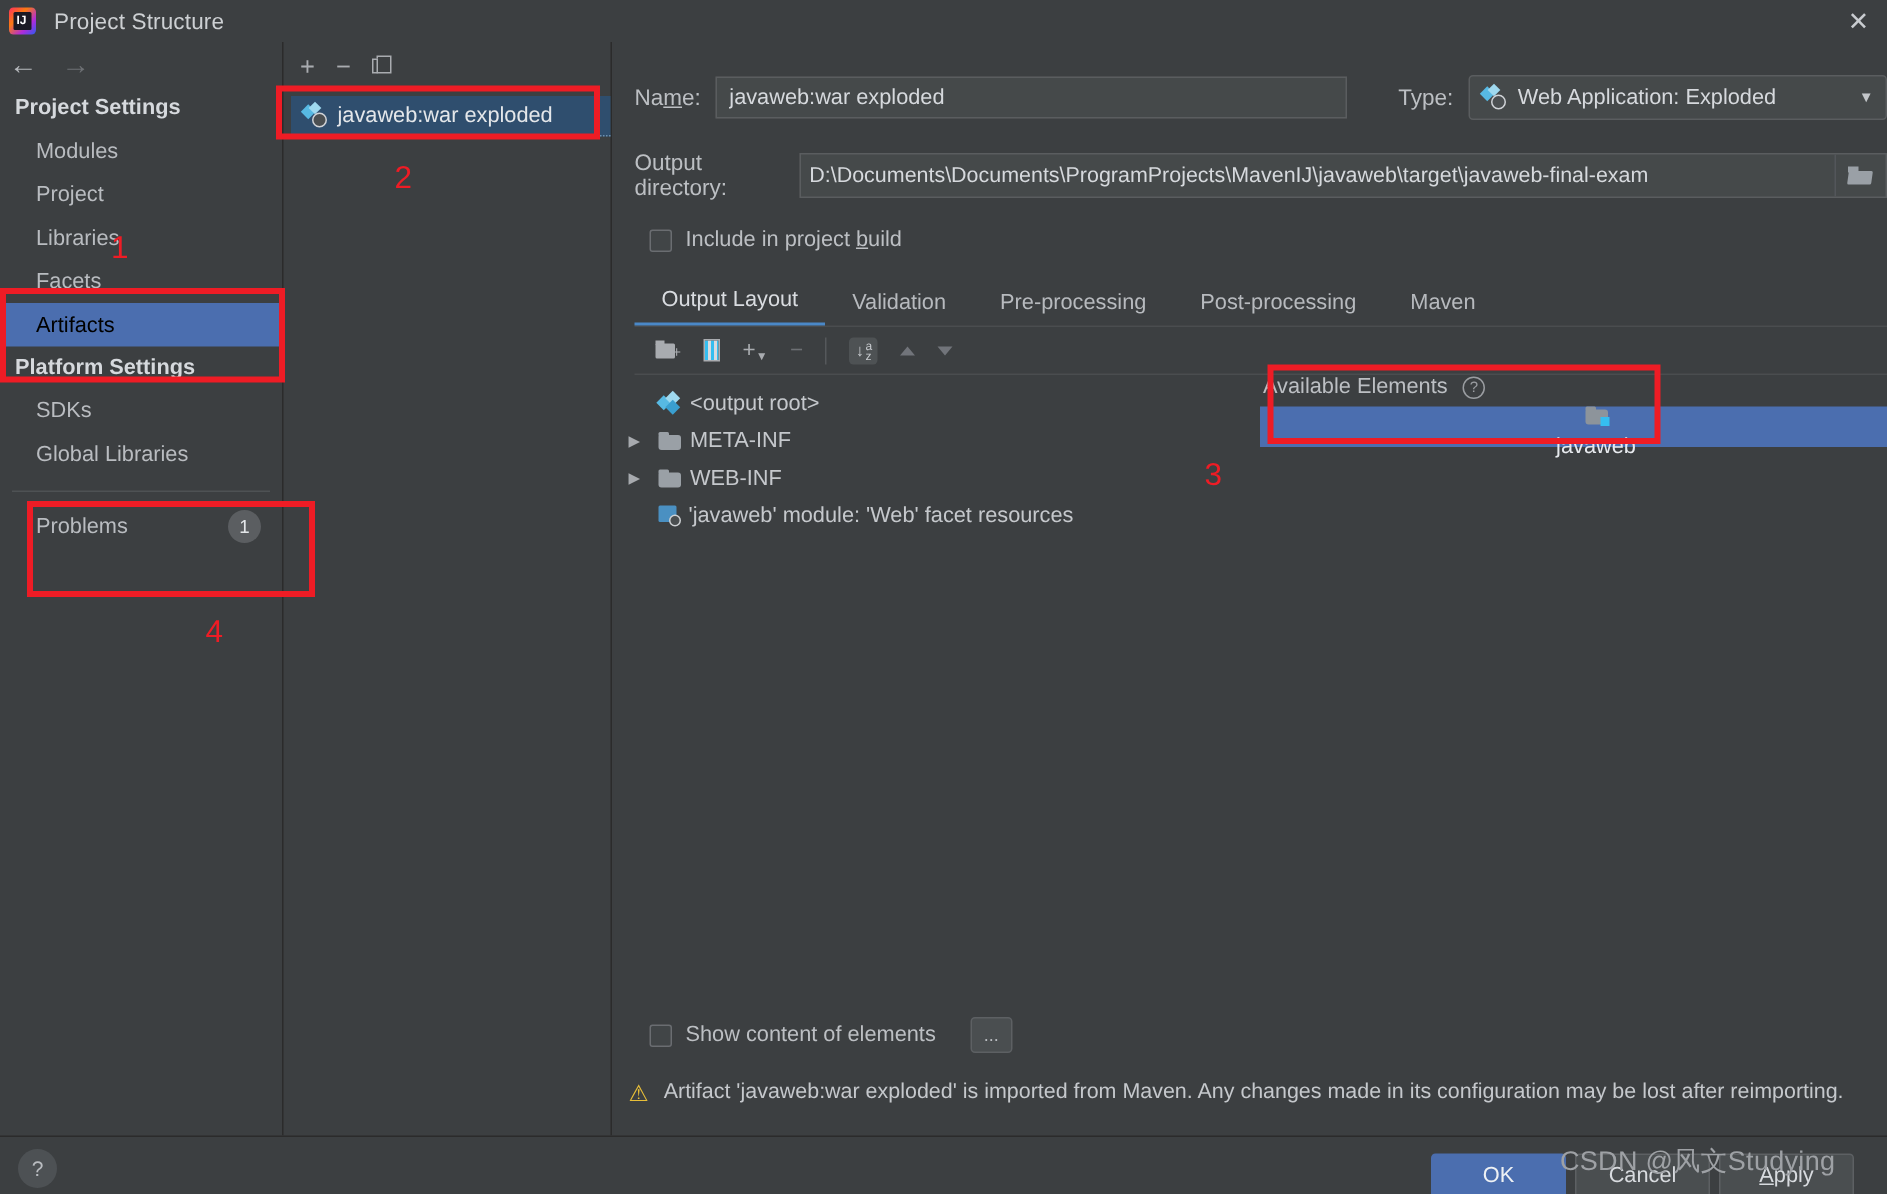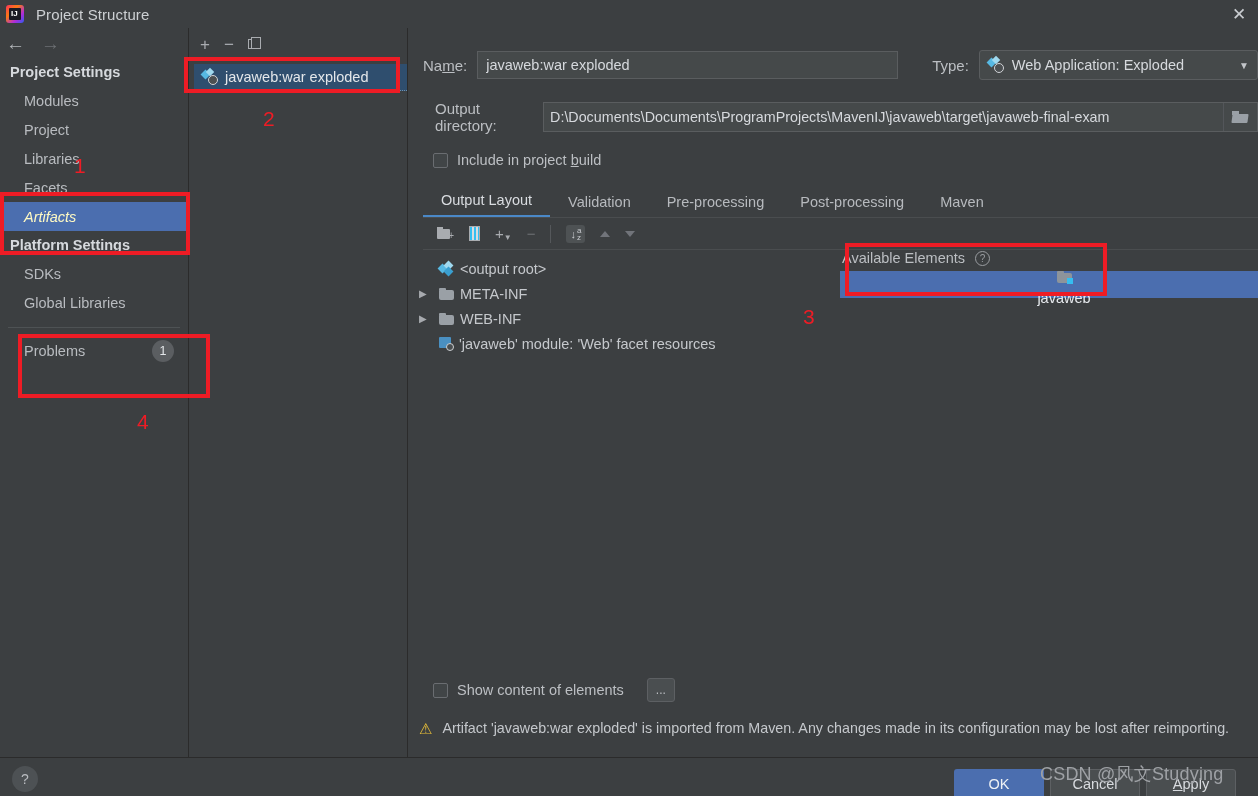--- a/index.html
+++ b/index.html
@@ -38,21 +38,21 @@
   .nav-arrow.fwd { color: #6d7074; }
 
   .section-head {
     color: #d6d9dd; font-size: 14.5px; font-weight: bold;
     padding: 6px 0 6px 10px;
   }
   .nav-item {
     color: #b9bcc0; font-size: 14.5px; height: 29px;
     display: flex; align-items: center; padding-left: 24px;
   }
-  .nav-item.selected { background: #4b6eaf; color: #fef9c3; font-style: italic; }
+  .nav-item.selected { background: #4b6eaf; color: #000000; }
   .nav-sep { height: 1px; background: #4e5254; margin: 10px 8px 6px 8px; }
   .problems-row {
     color: #b9bcc0; font-size: 14.5px; height: 34px;
     display: flex; align-items: center; padding: 0 14px 0 24px;
   }
   .problems-badge {
     margin-left: auto; background: #5b5e61; color: #e3e6e9;
     min-width: 22px; height: 22px; border-radius: 11px;
     display: flex; align-items: center; justify-content: center;
     font-size: 12.5px;
@@ -87,21 +87,21 @@
   .name-input { width: 430px; margin-left: 10px; }
   .type-label { margin-left: 34px; }
   .type-combo {
     margin-left: 10px; width: 285px; height: 30px;
     background: #45494a; border: 1px solid #5a5d5f; border-radius: 3px;
     display: flex; align-items: center; padding: 0 8px; gap: 7px;
     color: #d6d9dd; font-size: 14.5px;
   }
   .combo-caret { margin-left: auto; color: #c3c6ca; font-size: 10px; }
 
-  .row-out { display: flex; align-items: center; padding: 20px 0 0 14px; margin-left: 12px; }
+  .row-out { display: flex; align-items: center; padding: 20px 0 0 14px; }
   .out-input {
     margin-left: 10px; width: 808px; display: flex; align-items: center;
     background: #45494a; border: 1px solid #5a5d5f;
   }
   .out-input .txt {
     flex: 1; color: #d6d9dd; font-size: 14.3px; padding: 5px 6px;
     white-space: nowrap; overflow: hidden;
   }
   .out-browse {
     width: 34px; height: 28px; display: flex; align-items: center; justify-content: center;

